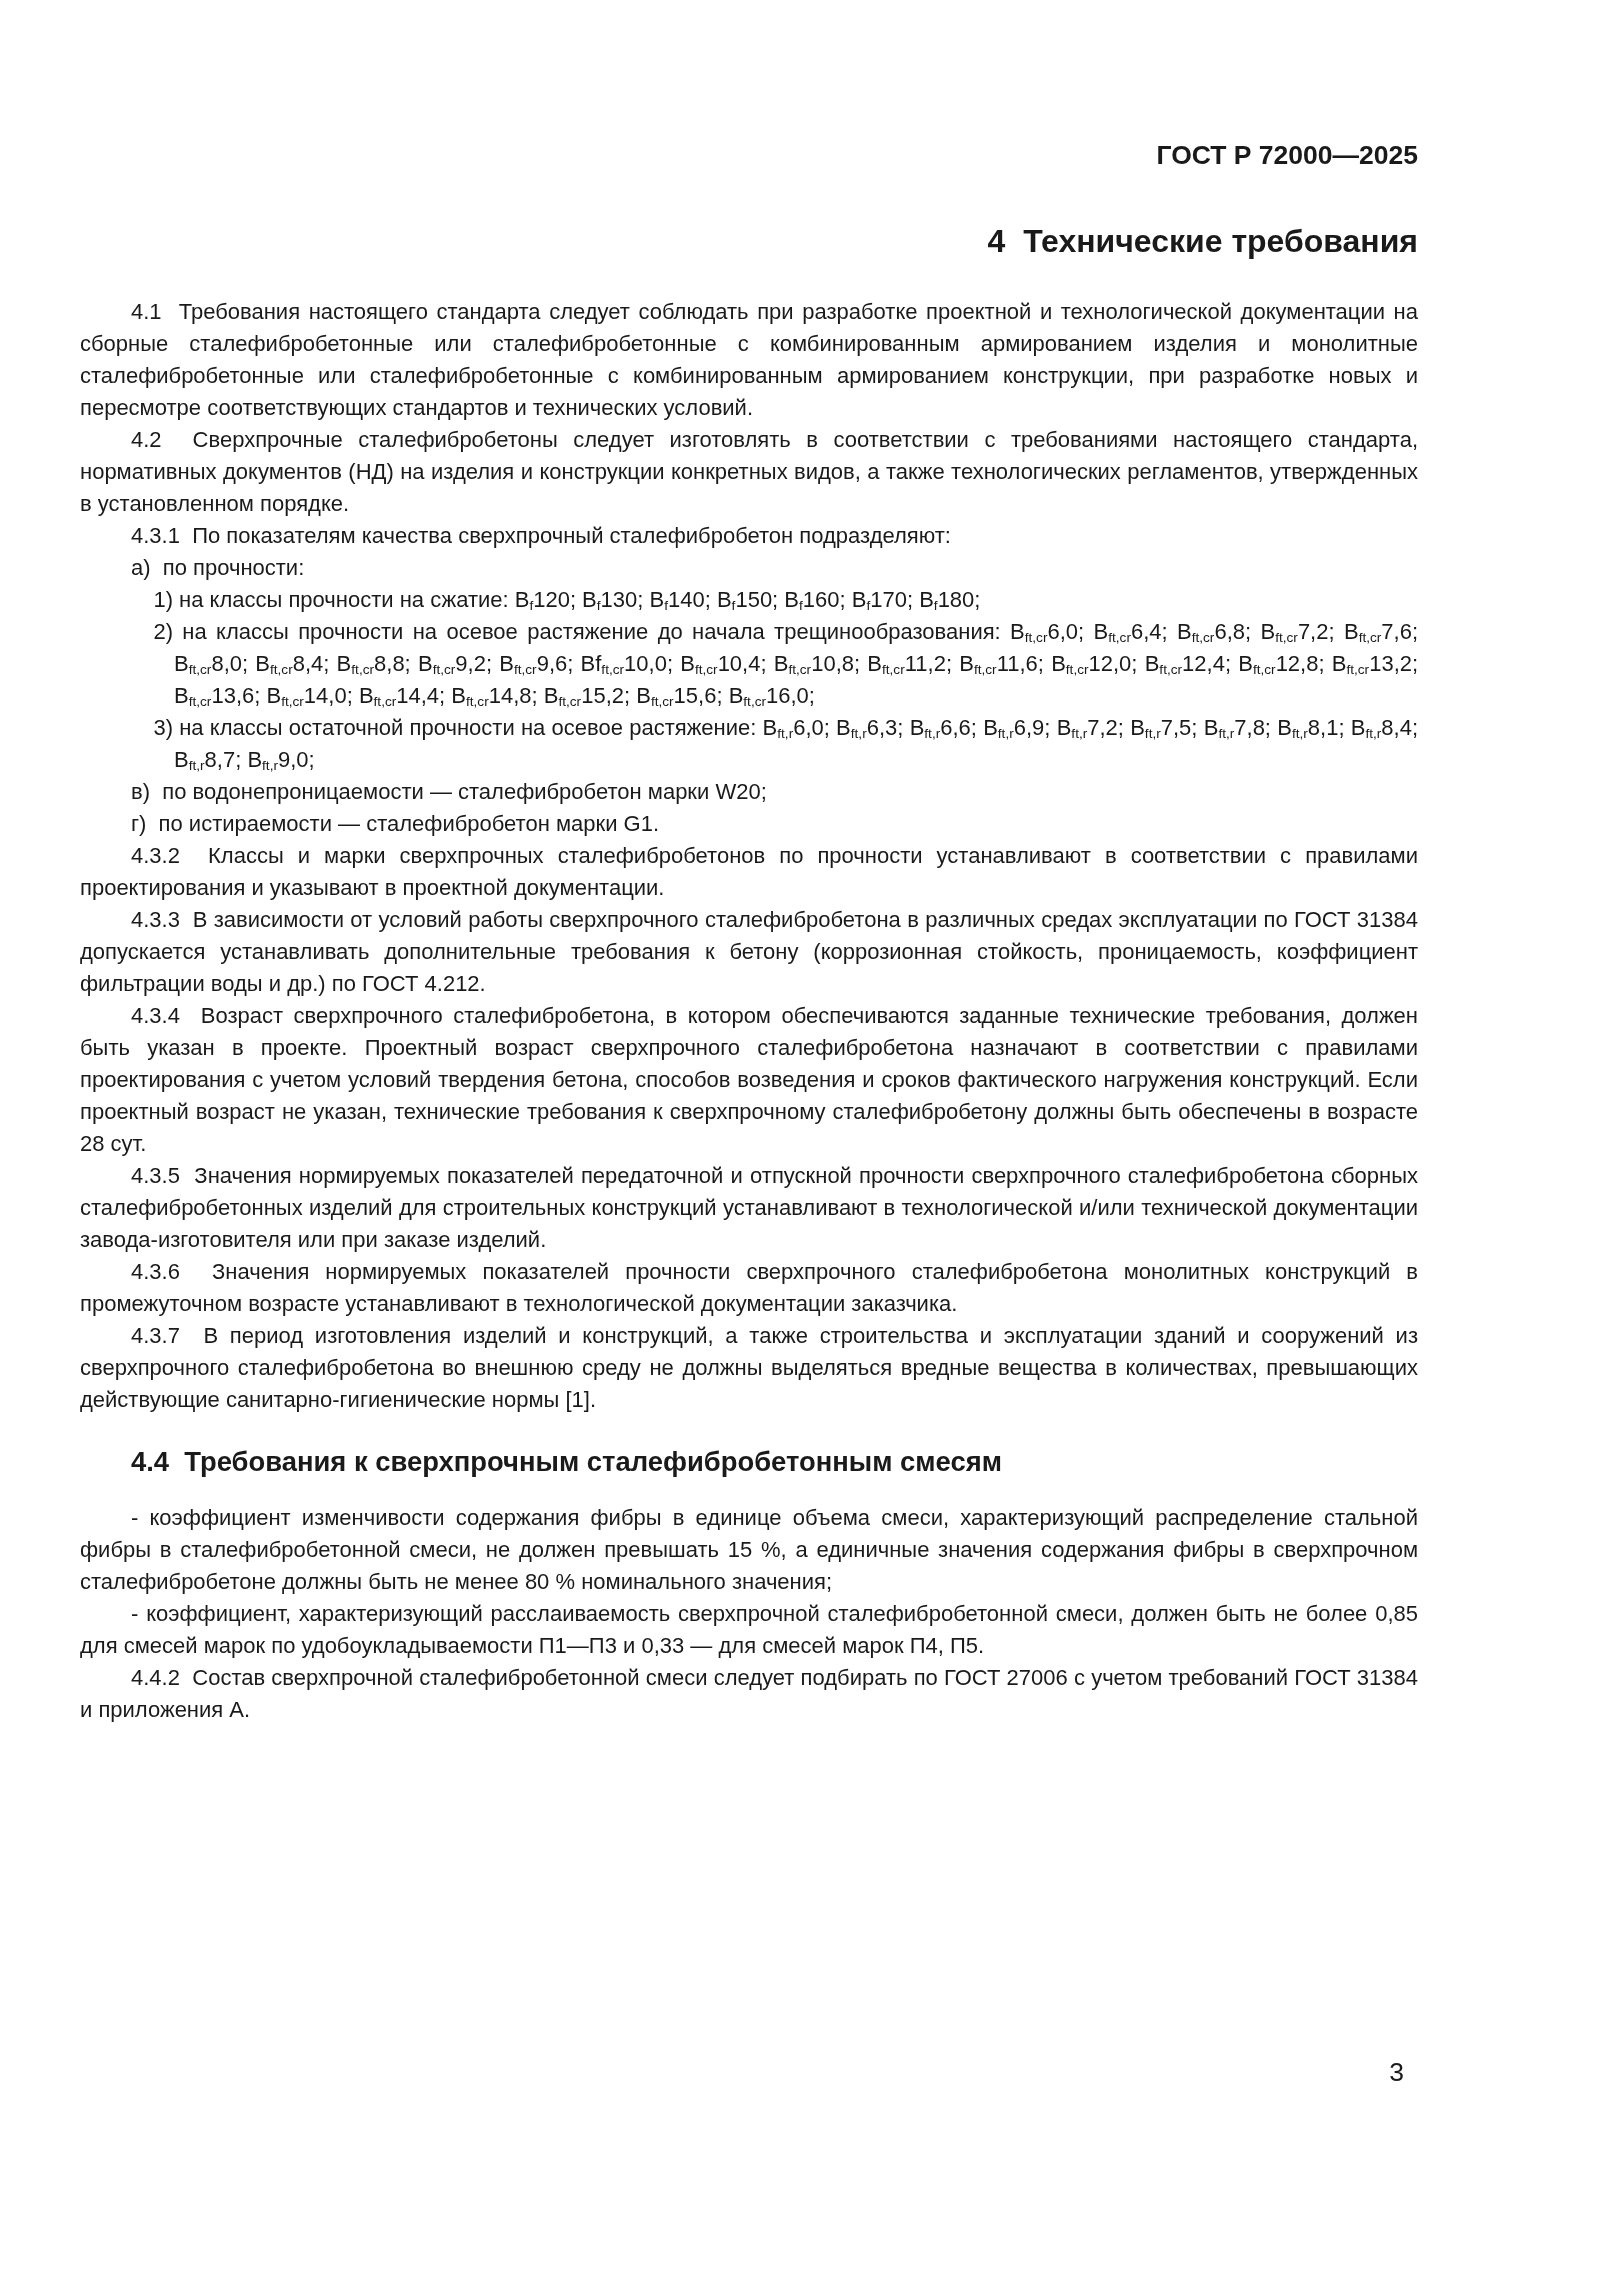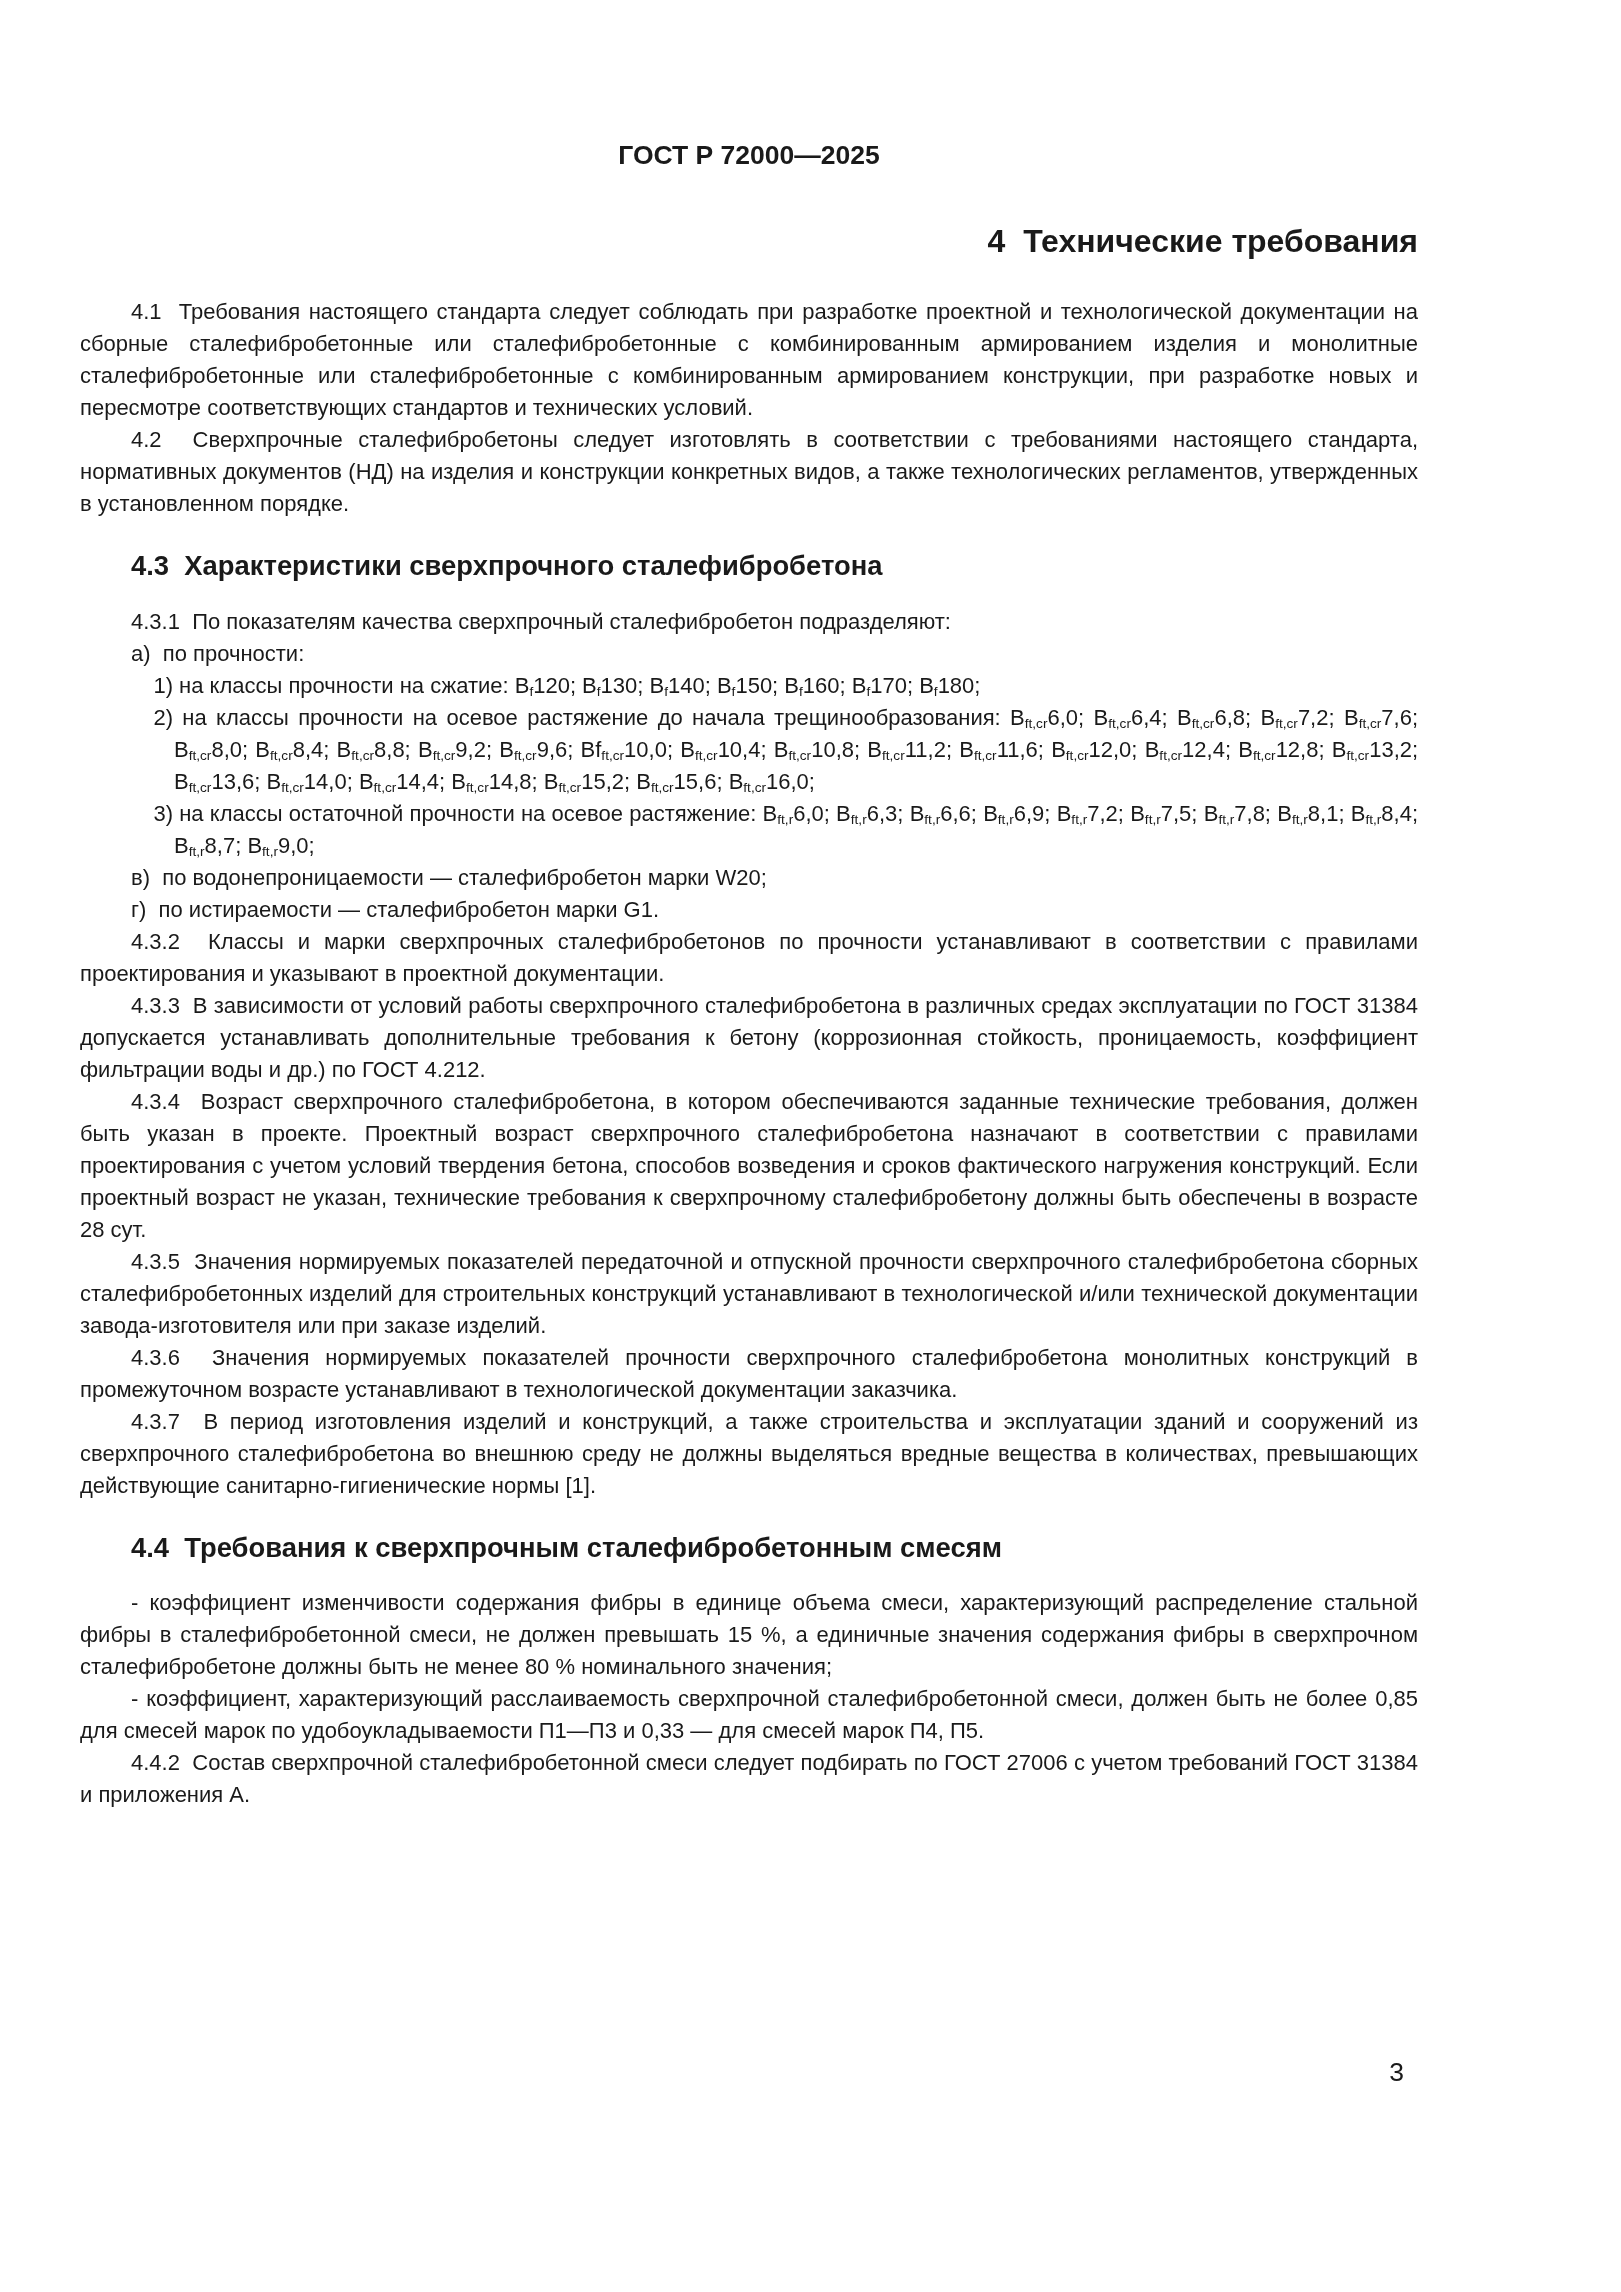--- a/index.html
+++ b/index.html
@@ -13,21 +13,21 @@
     color: #1a1a1a;
     overflow: hidden;
   }
   .content {
     position: absolute;
     left: 80px;
     top: 139px;
     width: 1338px;
   }
   .running-header {
-    text-align: center;
+    text-align: right;
     font-weight: bold;
     font-size: 26.5px;
     line-height: 32px;
   }
   h1.chapter {
     font-size: 32px;
     line-height: 39px;
     font-weight: bold;
     margin: 51px 0 35px 0;
     padding-left: 51px;
@@ -73,21 +73,20 @@
 <div class="page">
   <div class="content">
 
     <div class="running-header">ГОСТ Р 72000—2025</div>
 
     <h1 class="chapter">4&nbsp; Технические требования</h1>
 
     <p class="indent">4.1&nbsp; Требования настоящего стандарта следует соблюдать при разработке проектной и технологической документации на сборные сталефибробетонные или сталефибробетонные с комбинированным армированием изделия и монолитные сталефибробетонные или сталефибробетонные с комбинированным армированием конструкции, при разработке новых и пересмотре соответствующих стандартов и технических условий.</p>
     <p class="indent">4.2&nbsp; Сверхпрочные сталефибробетоны следует изготовлять в соответствии с требованиями настоящего стандарта, нормативных документов (НД) на изделия и конструкции конкретных видов, а также технологических регламентов, утвержденных в установленном порядке.</p>
 
-    <h2 class="subsection">4.3&nbsp; Характеристики сверхпрочного сталефибробетона</h2>
 
     <p class="indent">4.3.1&nbsp; По показателям качества сверхпрочный сталефибробетон подразделяют:</p>
     <p class="indent">а)&nbsp; по прочности:</p>
     <p class="num-item">1)&nbsp;на классы прочности на сжатие: B<sub>f</sub>120; B<sub>f</sub>130; B<sub>f</sub>140; B<sub>f</sub>150; B<sub>f</sub>160; B<sub>f</sub>170; B<sub>f</sub>180;</p>
     <p class="num-item">2)&nbsp;на классы прочности на осевое растяжение до начала трещинообразования: B<sub>ft,cr</sub>6,0; B<sub>ft,cr</sub>6,4; B<sub>ft,cr</sub>6,8; B<sub>ft,cr</sub>7,2; B<sub>ft,cr</sub>7,6; B<sub>ft,cr</sub>8,0; B<sub>ft,cr</sub>8,4; B<sub>ft,cr</sub>8,8; B<sub>ft,cr</sub>9,2; B<sub>ft,cr</sub>9,6; Bf<sub>ft,cr</sub>10,0; B<sub>ft,cr</sub>10,4; B<sub>ft,cr</sub>10,8; B<sub>ft,cr</sub>11,2; B<sub>ft,cr</sub>11,6; B<sub>ft,cr</sub>12,0; B<sub>ft,cr</sub>12,4; B<sub>ft,cr</sub>12,8; B<sub>ft,cr</sub>13,2; B<sub>ft,cr</sub>13,6; B<sub>ft,cr</sub>14,0; B<sub>ft,cr</sub>14,4; B<sub>ft,cr</sub>14,8; B<sub>ft,cr</sub>15,2; B<sub>ft,cr</sub>15,6; B<sub>ft,cr</sub>16,0;</p>
     <p class="num-item">3)&nbsp;на классы остаточной прочности на осевое растяжение: B<sub>ft,r</sub>6,0; B<sub>ft,r</sub>6,3; B<sub>ft,r</sub>6,6; B<sub>ft,r</sub>6,9; B<sub>ft,r</sub>7,2; B<sub>ft,r</sub>7,5; B<sub>ft,r</sub>7,8; B<sub>ft,r</sub>8,1; B<sub>ft,r</sub>8,4; B<sub>ft,r</sub>8,7; B<sub>ft,r</sub>9,0;</p>
     <p class="indent">в)&nbsp; по водонепроницаемости — сталефибробетон марки W20;</p>
     <p class="indent">г)&nbsp; по истираемости — сталефибробетон марки G1.</p>
 
     <p class="indent">4.3.2&nbsp; Классы и марки сверхпрочных сталефибробетонов по прочности устанавливают в соответствии с правилами проектирования и указывают в проектной документации.</p>

